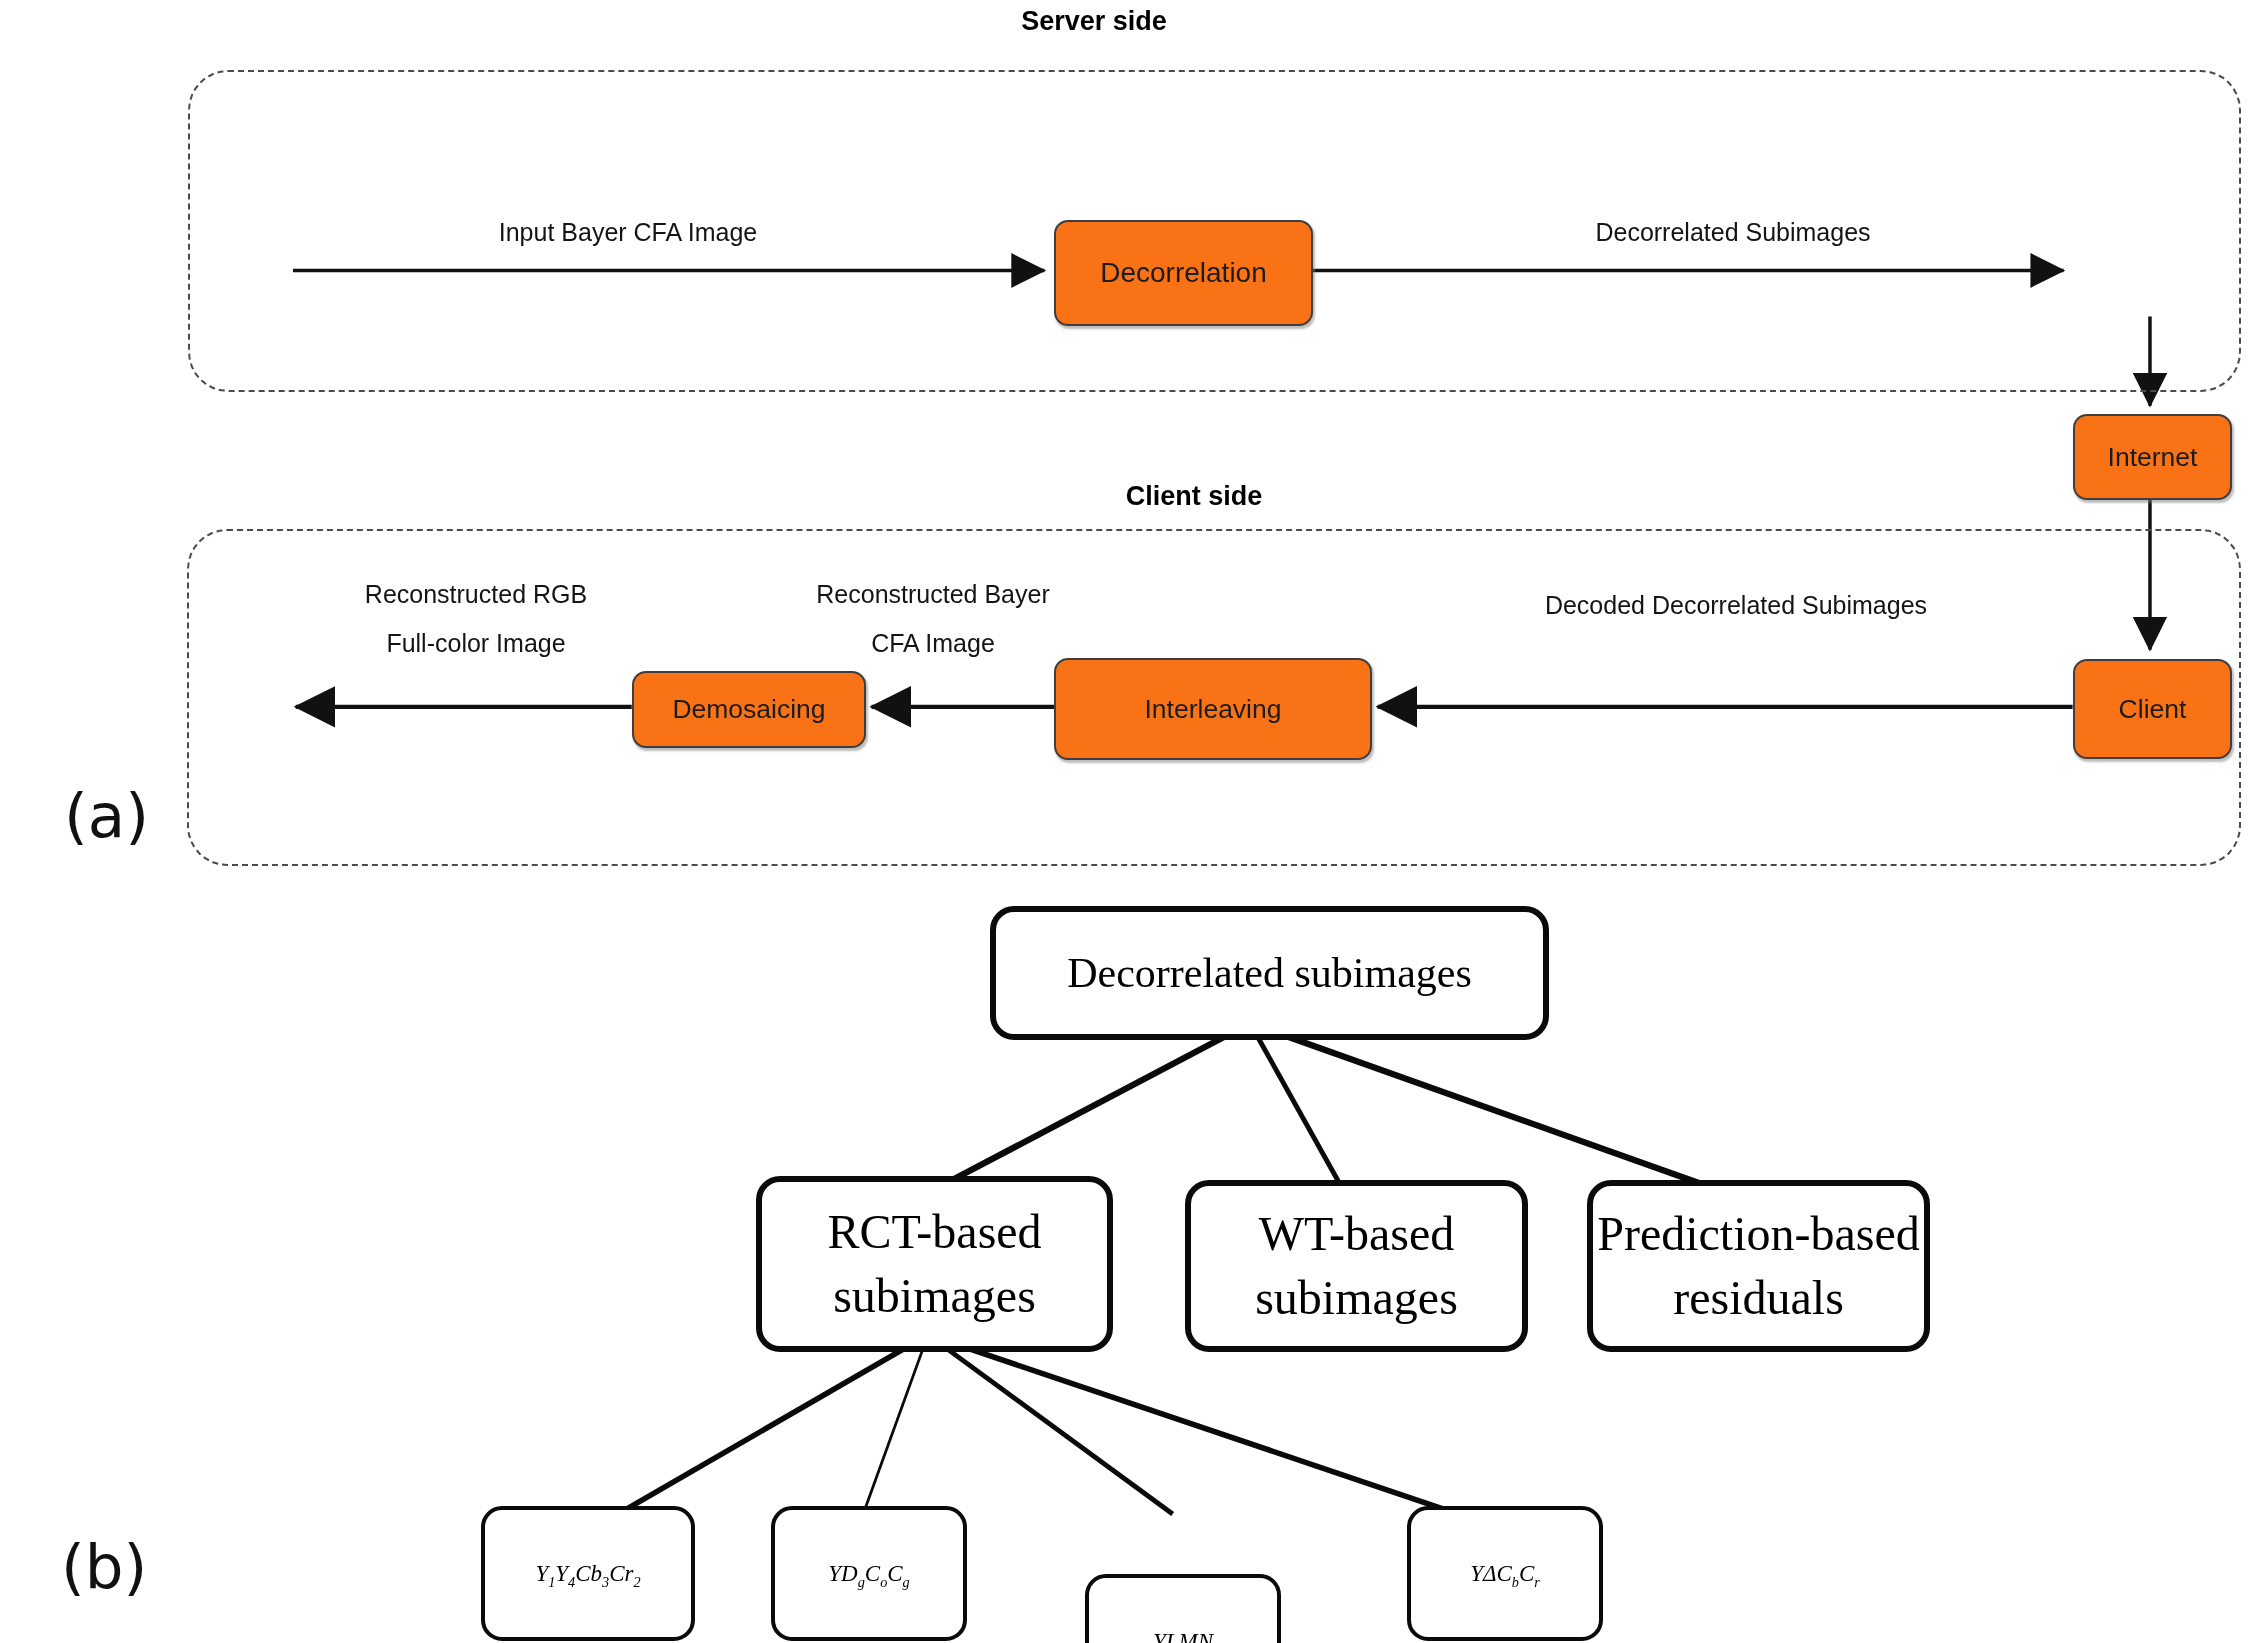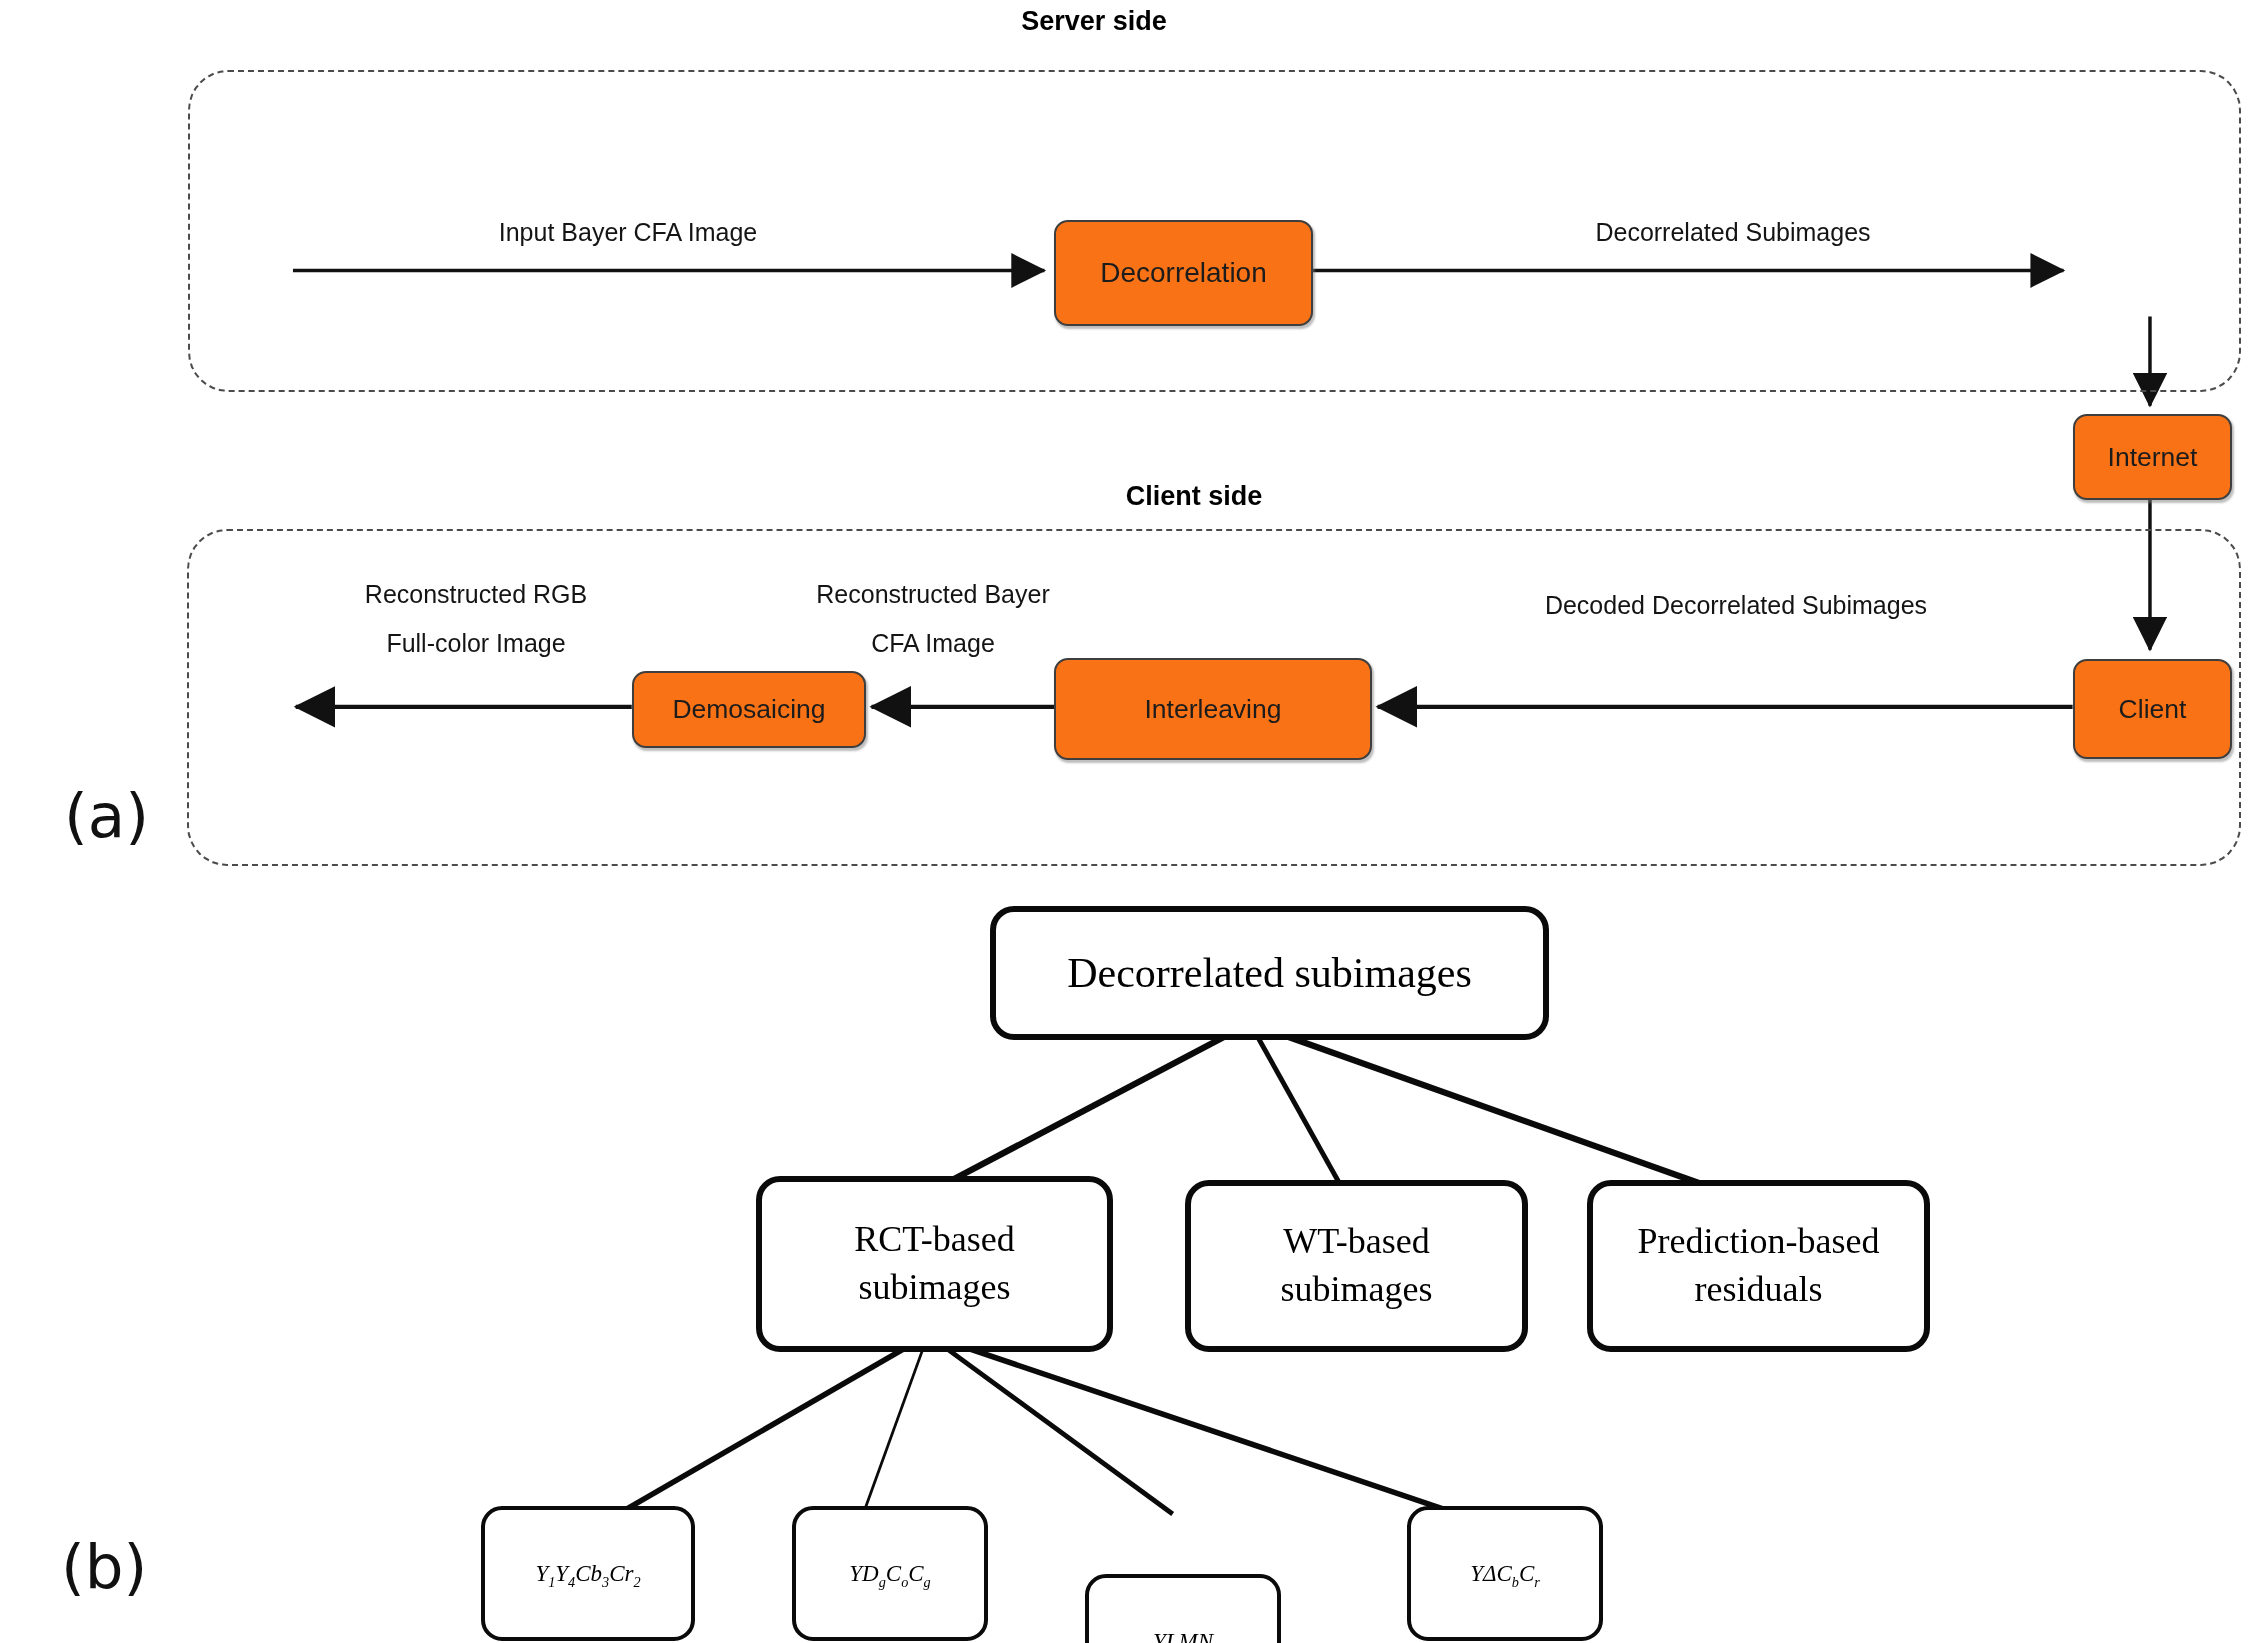--- a/index.html
+++ b/index.html
@@ -29,21 +29,21 @@
   .panel-letter{
     position:absolute;font-family:"DejaVu Sans",sans-serif;font-size:61px;color:#111;
   }
   
   .tbox{
     position:absolute;background:#ffffff;border:6.3px solid #0a0a0a;border-radius:24px;
     display:flex;flex-direction:column;align-items:center;justify-content:center;
     font-family:"Liberation Serif",serif;color:#000;text-align:center;
   }
   .tbox.root{font-size:42px;}
-  .tbox.mid{font-size:36px;line-height:1.33;}
+  .tbox.mid{font-size:48px;line-height:1.33;}
   .tbox.leaf{border-width:4.9px;border-radius:21px;font-size:23px;font-style:italic;}
   .tbox.leaf sub{font-size:0.62em;line-height:0;}
 </style>
 </head>
 <body>
 
 <div class="canvas">
 
   <svg class="wires" viewBox="0 0 3243 2357">
     <defs>
@@ -120,21 +120,21 @@
 
   <div class="tbox mid" style="left:1587px;top:1180px;width:331px;height:160px;">
     <span>Prediction-based</span>
     <span>residuals</span>
   </div>
 
   <div class="tbox leaf" style="left:481px;top:1506px;width:206px;height:127px;">
     <span><span>Y</span><sub>1</sub><span>Y</span><sub>4</sub><span>Cb</span><sub>3</sub><span>Cr</span><sub>2</sub></span>
   </div>
 
-  <div class="tbox leaf" style="left:792px;top:1506px;width:188px;height:127px;">
+  <div class="tbox leaf" style="left:771px;top:1506px;width:188px;height:127px;">
     <span><span>YD</span><sub>g</sub><span>C</span><sub>o</sub><span>C</span><sub>g</sub></span>
   </div>
 
   <div class="tbox leaf" style="left:1085px;top:1574px;width:188px;height:127px;">
     <span><span>YLMN</span></span>
   </div>
 
   <div class="tbox leaf" style="left:1407px;top:1506px;width:188px;height:127px;">
     <span><span>YΔC</span><sub>b</sub><span>C</span><sub>r</sub></span>
   </div>

